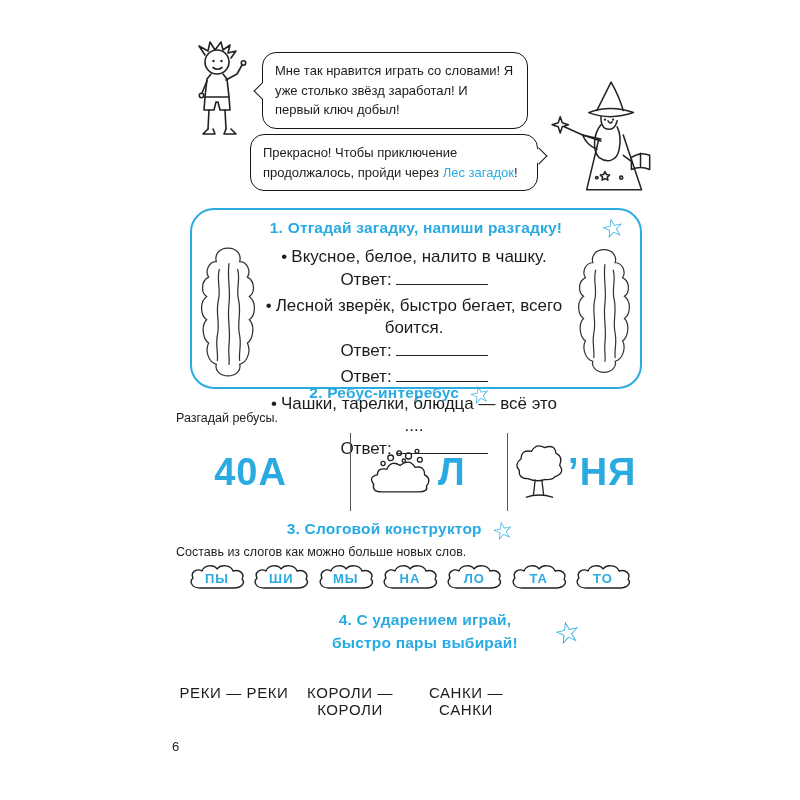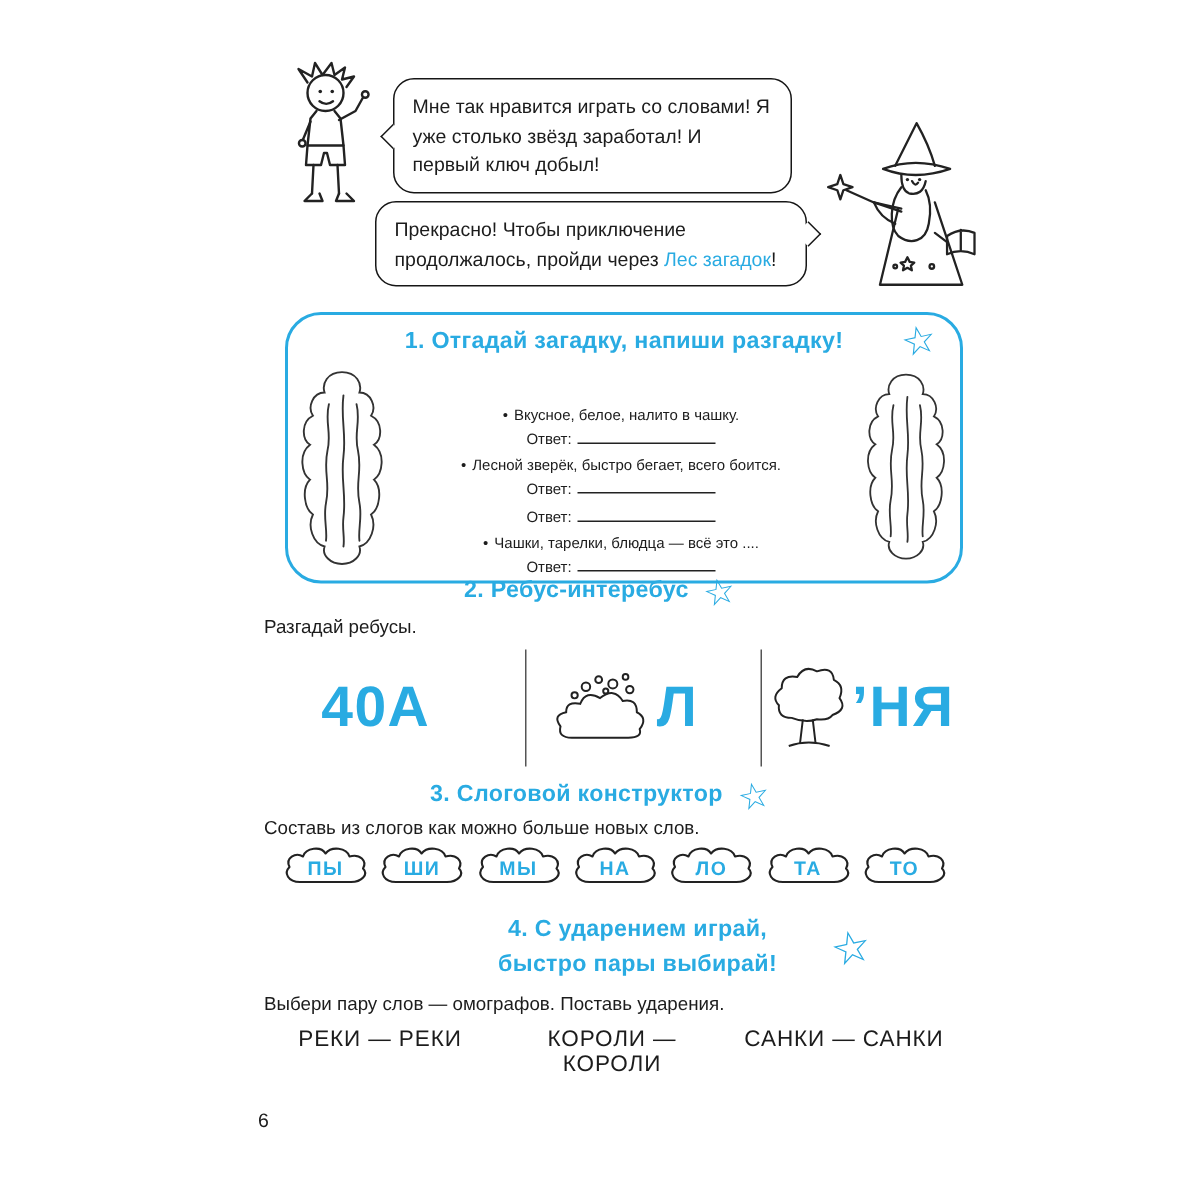--- a/index.html
+++ b/index.html
@@ -34,21 +34,21 @@
 
   
   .task1-box {
     position:absolute; left:190px; top:208px; width:452px; height:181px;
     border:2px solid #29abe2; border-radius:24px; background:#fff;
   }
   .task1-title-row { position:absolute; top:9px; left:0; right:0; text-align:center; }
   .task1-star { position:absolute; right:16px; top:3px; font-size:26px; }
   .tree-left  { position:absolute; left:5px;  top:32px; width:62px; height:142px; }
   .tree-right { position:absolute; right:3px; top:36px; width:66px; height:132px; }
-  .riddles { position:absolute; left:72px; right:76px; top:36px; text-align:center; font-size:10px; line-height:1.3;margin-top:25px; }
+  .riddles { position:absolute; left:72px; right:76px; top:36px; text-align:center; font-size:17px; line-height:1.3; }
   .riddle-line { margin-bottom:1px; }
   .bullet { margin-right:4px; }
   .answer-line { margin-bottom:4px; }
   .answer-blank { display:inline-block; width:92px; border-bottom:1.1px solid #222; height:11px; margin-left:4px; }
 
   
   .h2-row { top:381px; }
   .i2 { top:411px; }
   .rebus-row { position:absolute; left:176px; top:431px; width:464px; height:82px; display:flex; align-items:center;gap:25px; }
   .rebus-cell { display:flex; align-items:center; justify-content:center; height:78px; }
@@ -66,21 +66,21 @@
   .cloud { position:relative; width:58px; height:30px; }
   .cloud svg { position:absolute; inset:0; width:58px; height:30px; }
   .cloud-label { position:absolute; left:0; right:0; top:8px; text-align:center; font-size:13px; font-weight:bold; color:#29abe2; letter-spacing:1px; }
 
   
   .task4-heading { position:absolute; left:225px; top:608px; width:400px; text-align:center; line-height:1.5; }
   .task4-star { position:absolute; left:554px; top:615px; font-size:30px; }
   .i4 { top:662px; }
   .pairs-grid {
     position:absolute; left:176px; top:684px; width:464px;
-    display:grid; grid-template-columns:1fr 1fr 1fr; row-gap:10px;
+    display:grid; grid-template-columns:1fr 1fr 1fr 1fr; row-gap:10px;
     font-size:15px; letter-spacing:.6px; text-align:center;
   }
 
   .page-number { position:absolute; left:172px; top:739px; font-size:13px; }
 </style>
 </head>
 <body>
 
 <div class="page">
 
@@ -263,21 +263,20 @@
       <span class="cloud-label">ТО</span>
     </div>
   </div>
 
   <div class="task4-heading">
     <div class="task-heading">4. С ударением играй,</div>
     <div class="task-heading">быстро пары выбирай!</div>
   </div>
   <span class="star task4-star">☆</span>
 
-  <div class="instruction i4">Выбери пару слов — омографов. Поставь ударения.</div>
 
   <div class="pairs-grid">
     <div>РЕКИ — РЕКИ</div>
     <div>КОРОЛИ — КОРОЛИ</div>
     <div>САНКИ — САНКИ</div>
   </div>
 
   <div class="page-number">6</div>
 
 </div>

